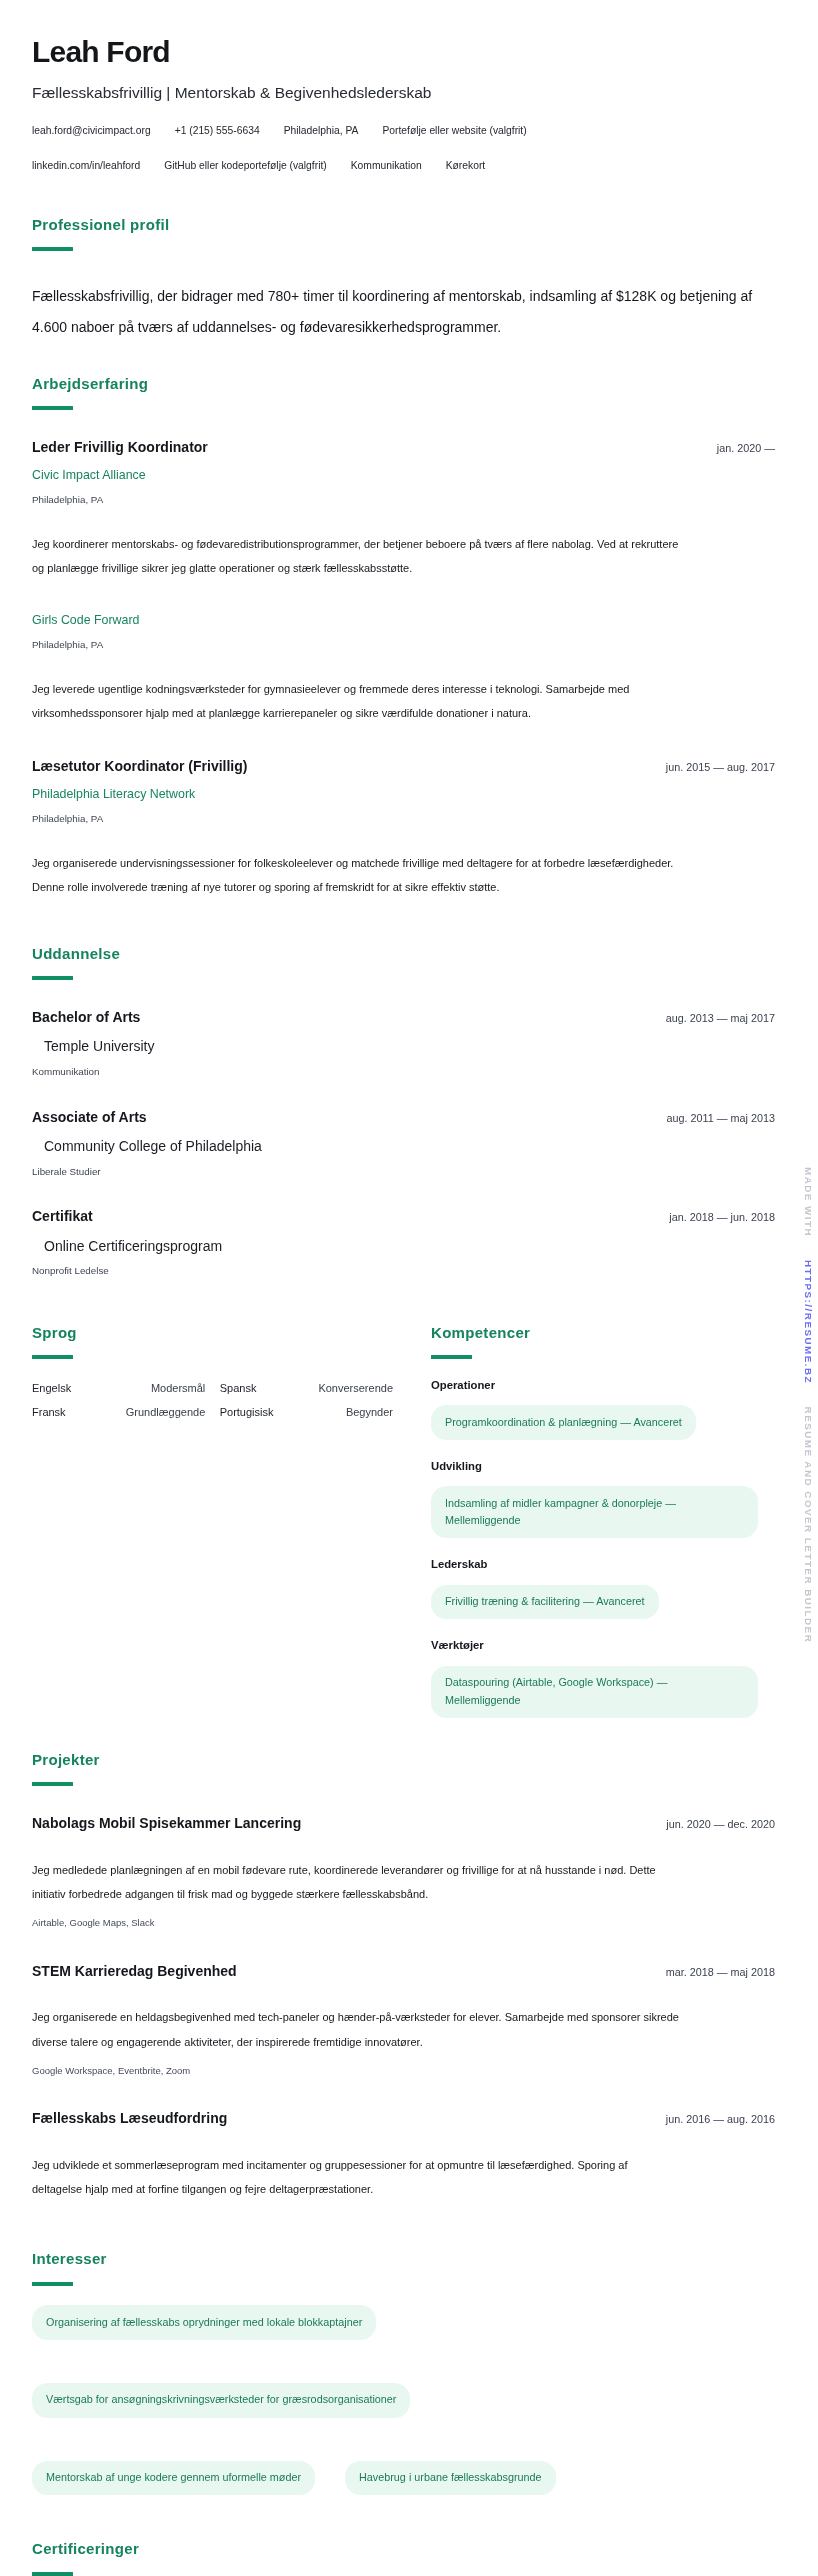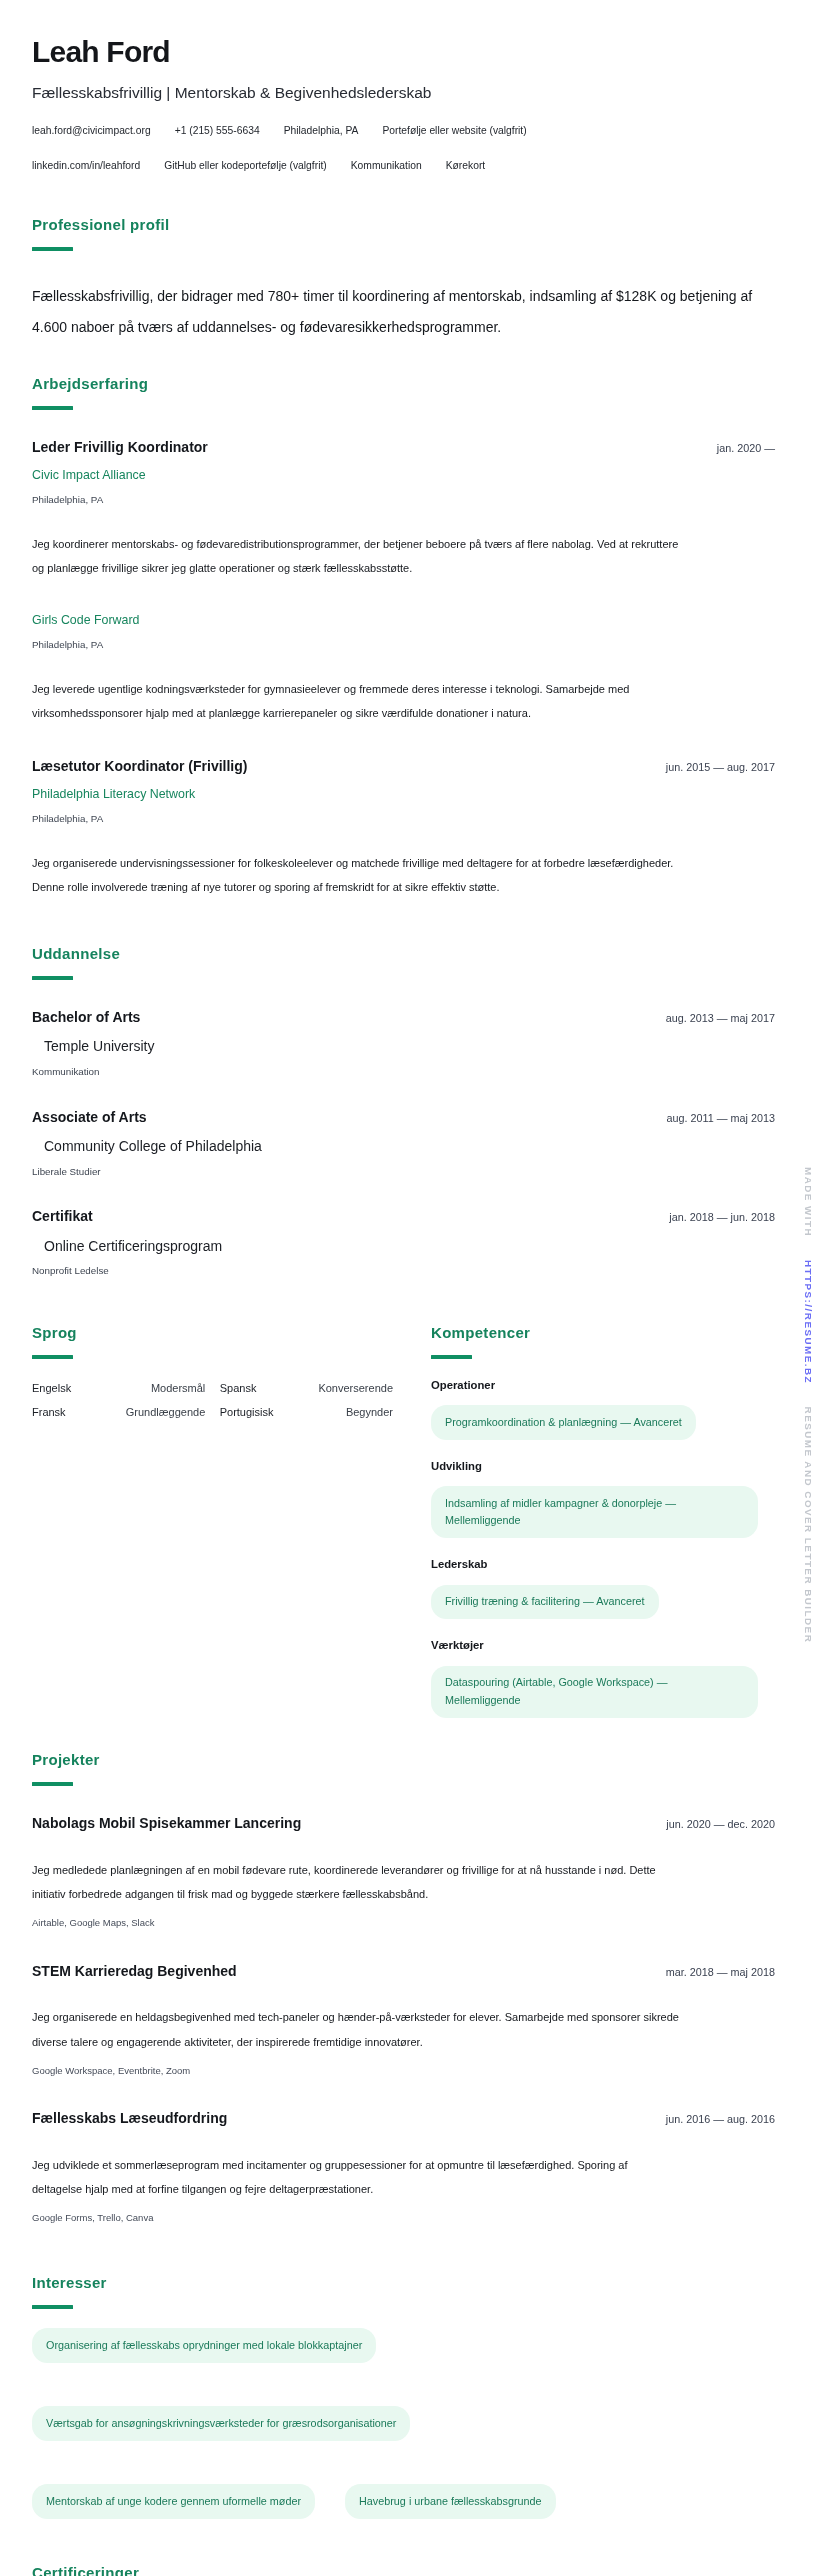--- a/index.html
+++ b/index.html
@@ -369,21 +369,20 @@
       <p class="desc">Jeg organiserede en heldagsbegivenhed med tech-paneler og hænder-på-værksteder for elever. Samarbejde med sponsorer sikrede diverse talere og engagerende aktiviteter, der inspirerede fremtidige innovatører.</p>
       <div class="tools">Google Workspace, Eventbrite, Zoom</div>
     </article>
 
     <article class="mt-entry">
       <div class="entry-head">
         <h3 class="entry-title">Fællesskabs Læseudfordring</h3>
         <span class="entry-date">jun. 2016 — aug. 2016</span>
       </div>
       <p class="desc">Jeg udviklede et sommerlæseprogram med incitamenter og gruppesessioner for at opmuntre til læsefærdighed. Sporing af deltagelse hjalp med at forfine tilgangen og fejre deltagerpræstationer.</p>
-      <div class="tools">Google Forms, Trello, Canva</div>
     </article>
   </section>
 
   <section class="section mt-sec-interests">
     <h2 class="sec-title">Interesser</h2>
     <div class="sec-bar"></div>
     <div class="pill-wrap">
       <span class="pill interest-pill">Organisering af fællesskabs oprydninger med lokale blokkaptajner</span>
       <span class="pill interest-pill">Værtsgab for ansøgningskrivningsværksteder for græsrodsorganisationer</span>
       <span class="pill interest-pill">Mentorskab af unge kodere gennem uformelle møder</span>

